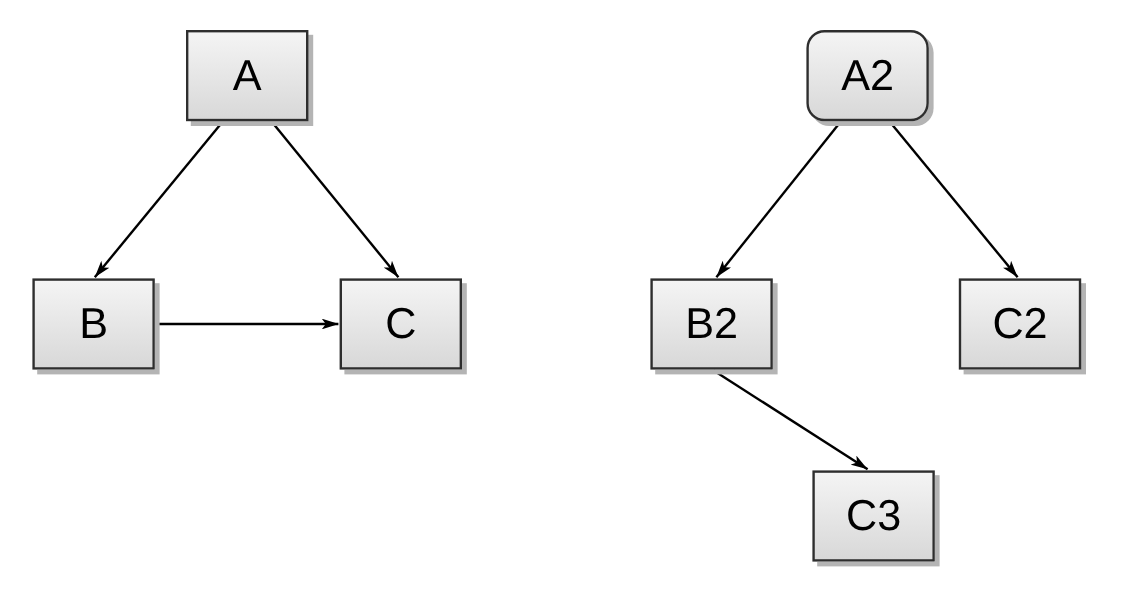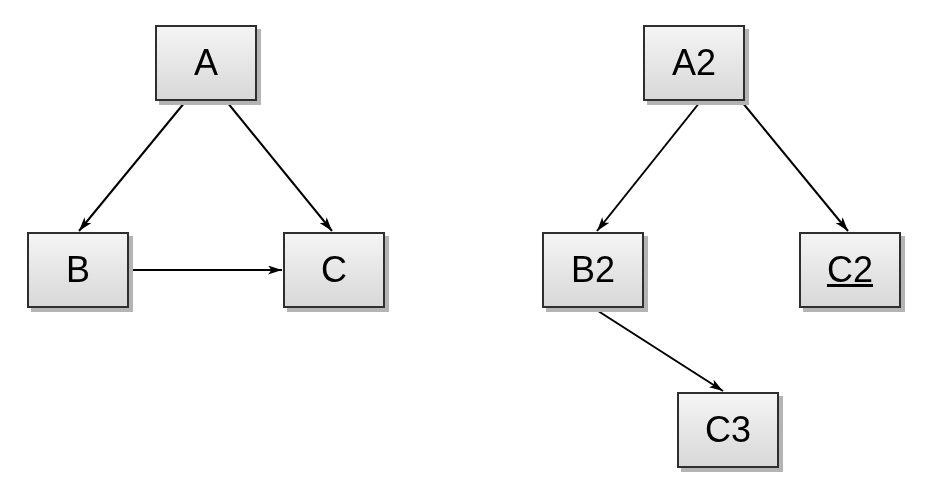--- a/index.html
+++ b/index.html
@@ -39,23 +39,23 @@
   .node-label {
     font-size: 36px;
     color: #000000;
     line-height: 1;
     user-select: none;
   }
   
   #node-A  { left: 155px; top: 25px;  }
   #node-B  { left: 27px;  top: 232px; }
   #node-C  { left: 283px; top: 232px; }
-  #node-A2 { left: 643px; top: 25px;  }
+  #node-A2 { left: 672px; top: 25px; border-radius: 15px;  }
   #node-B2 { left: 542px; top: 232px; justify-content: center; }
-  #node-C2 { left: 799px; top: 232px; text-decoration: underline; }
+  #node-C2 { left: 799px; top: 232px; }
   #node-C3 { left: 677px; top: 392px; text-align: center; }
   .edge-line {
     stroke: #000000;
     stroke-width: 2;
     fill: none;
   }
 </style>
 </head>
 <body>
 

